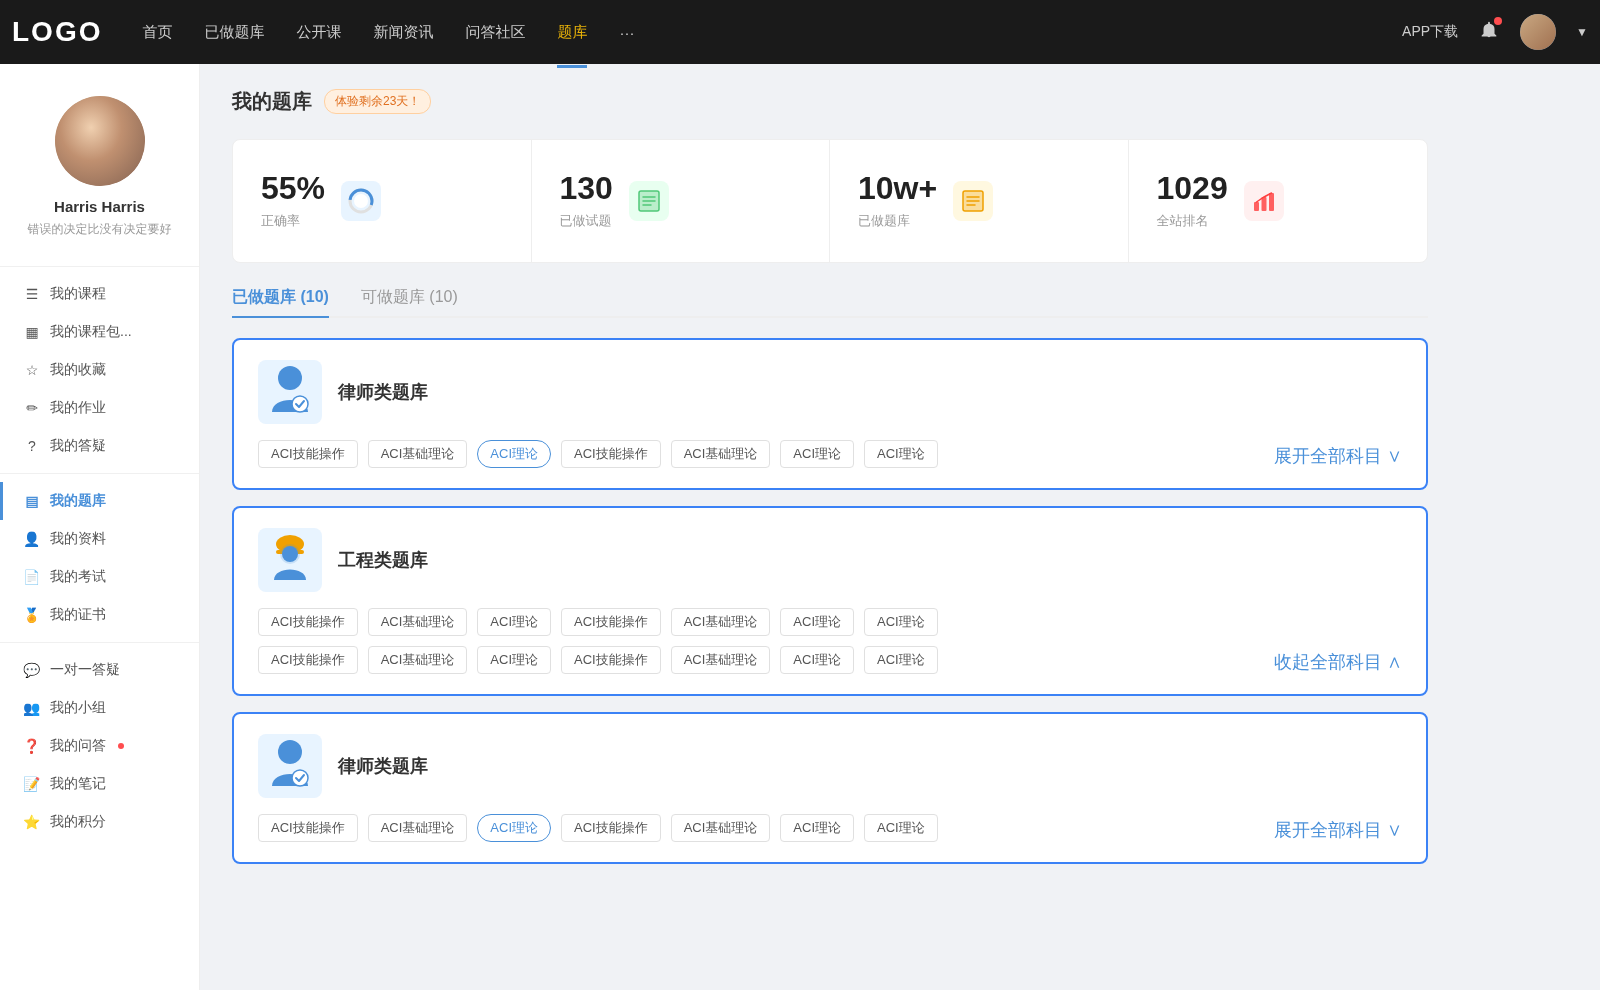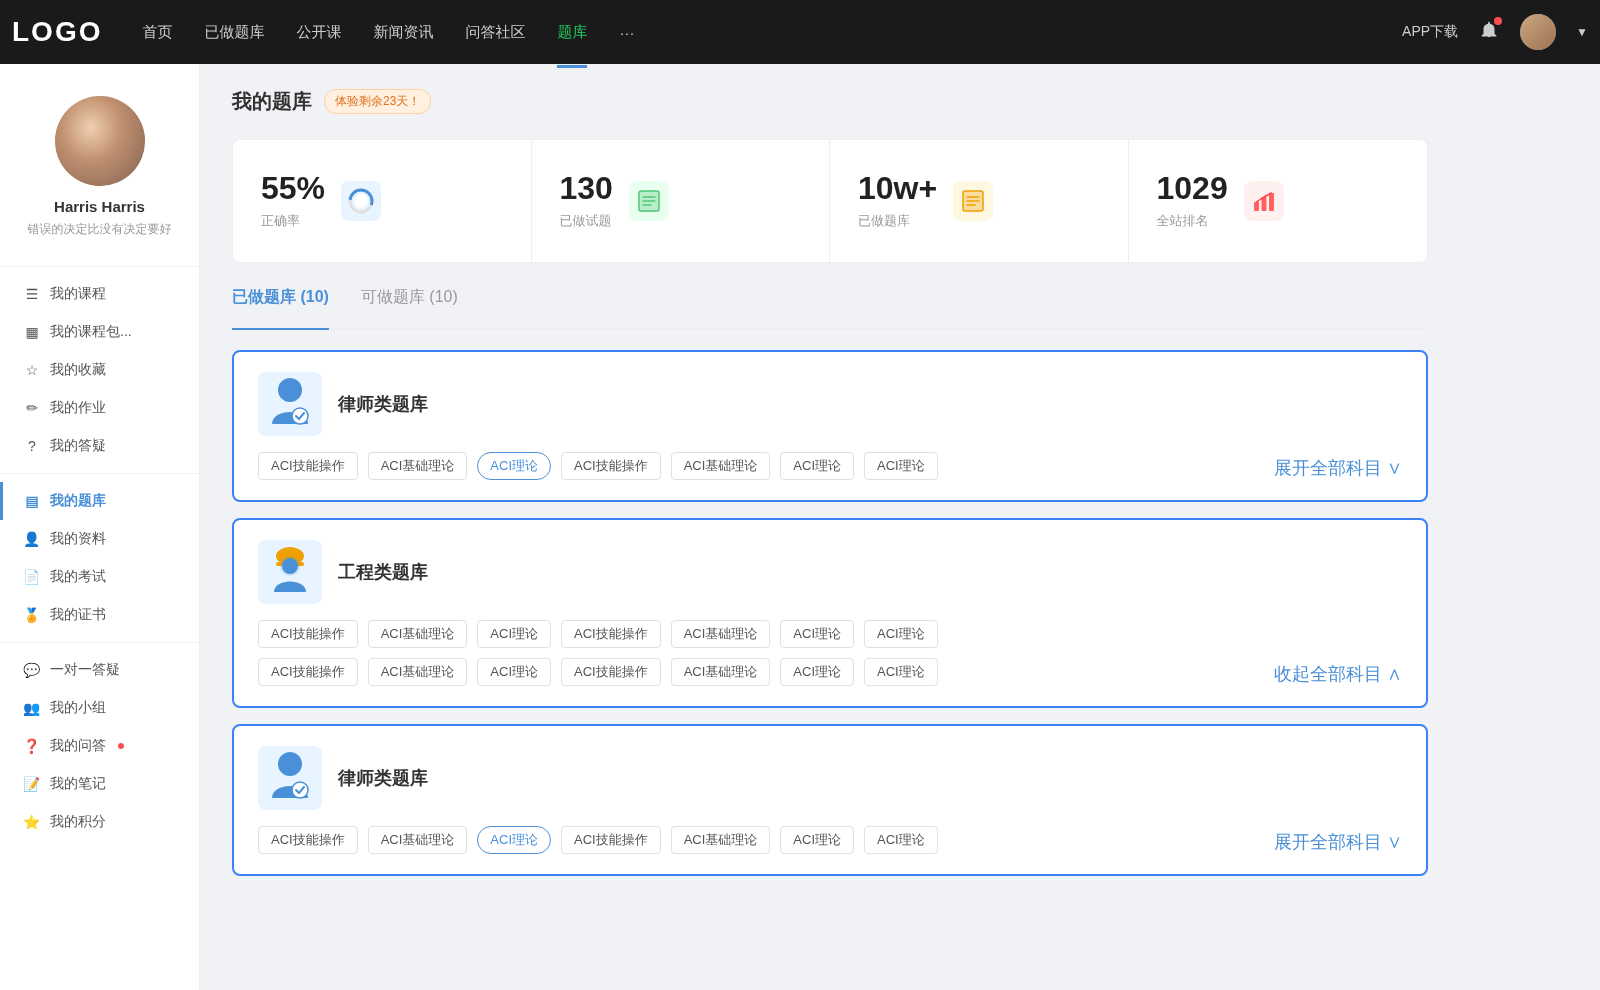--- a/index.html
+++ b/index.html
@@ -31,21 +31,21 @@
       flex: 1;
     }
     .nav-item {
       color: #ccc;
       font-size: 15px;
       cursor: pointer;
       padding: 4px 0;
       position: relative;
     }
     .nav-item.active {
-      color: #22c55e;
+      color: #eab308;
     }
     .nav-item.active::after {
       content: '';
       position: absolute;
       bottom: -22px;
       left: 0; right: 0;
       height: 3px;
       background: #4a90d9;
     }
     .nav-right {
@@ -247,21 +247,21 @@
     .tab-row {
       display: flex;
       gap: 32px;
       margin-bottom: 20px;
       border-bottom: 2px solid #eee;
     }
     .tab-item {
       font-size: 16px;
       color: #999;
       cursor: pointer;
-      padding-bottom: 20px;
+      padding-bottom: 8px;
       position: relative;
     }
     .tab-item.active {
       color: #4a90d9;
       font-weight: 600;
     }
     .tab-item.active::after {
       content: '';
       position: absolute;
       bottom: -2px; left: 0; right: 0;

